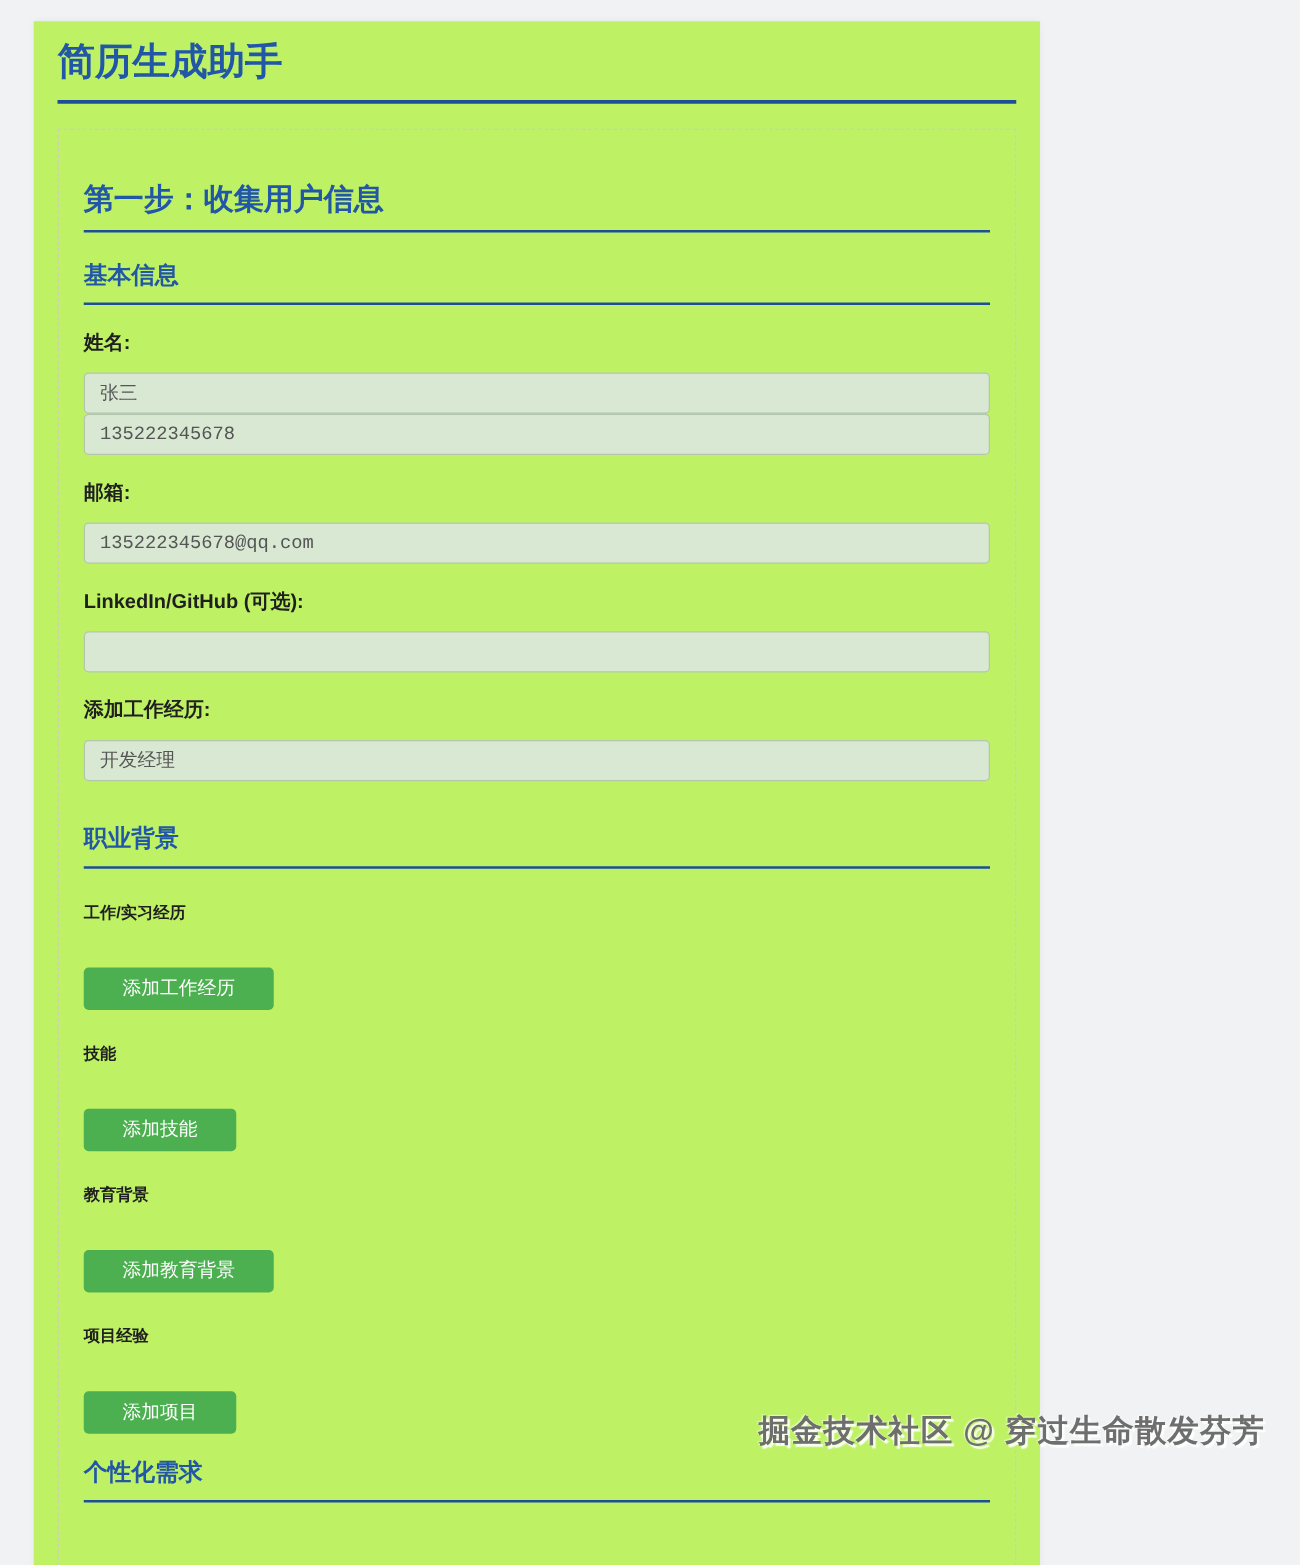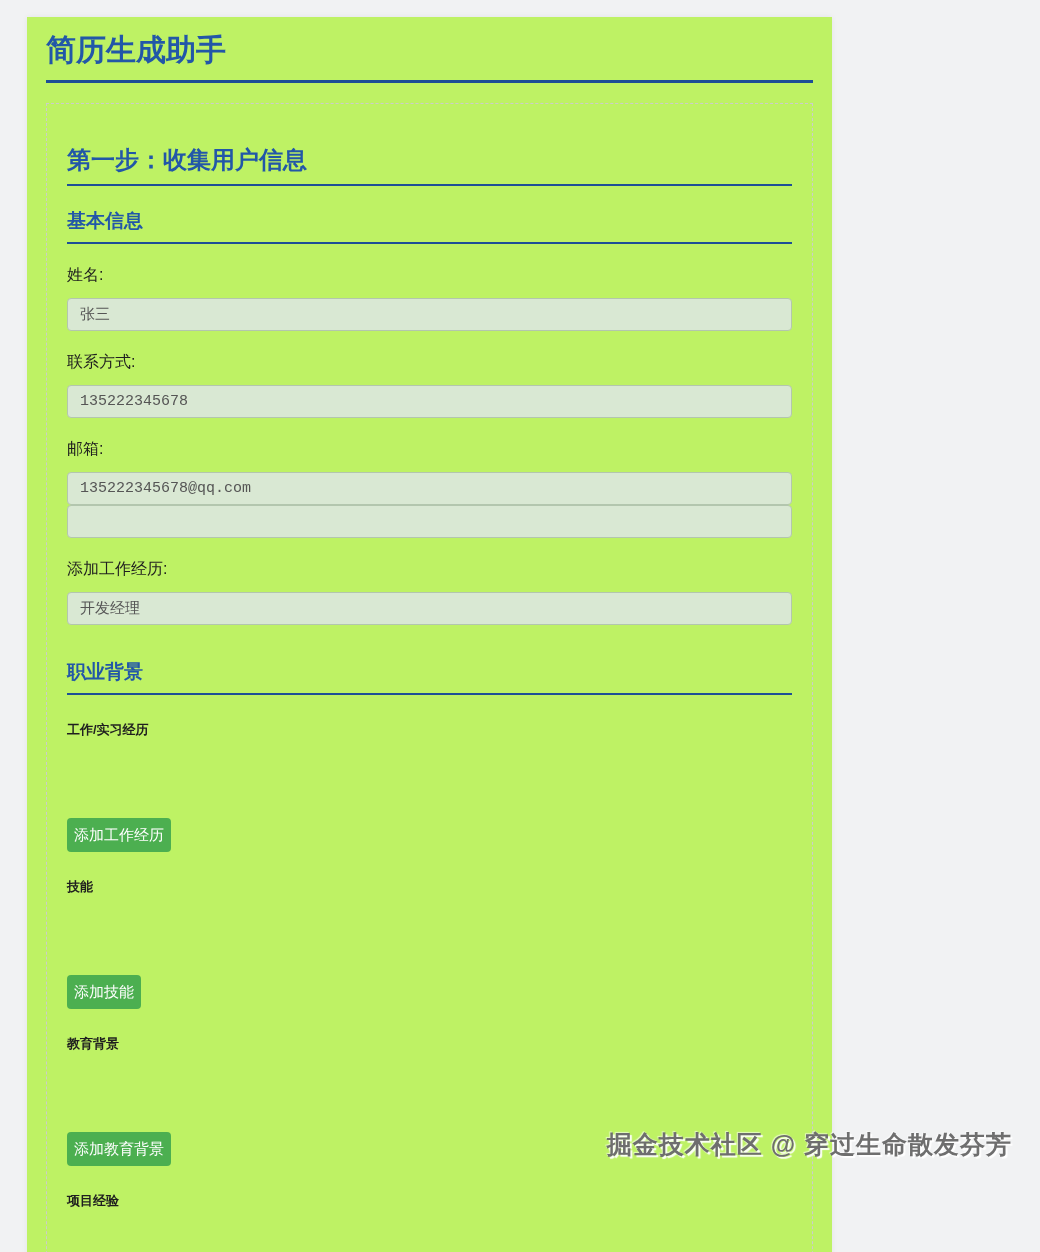--- a/index.html
+++ b/index.html
@@ -61,21 +61,21 @@
     padding-bottom: 9px;
     border-bottom: 2px solid var(--line);
   }
   .section-heading.career { margin-top: 36px; }
   .section-heading.personal { margin-top: 21px; }
   .field-label {
     display: block;
     margin: 22px 0 14px;
     font-size: 16px;
     line-height: 18px;
-    font-weight: normal;
+    font-weight: bold;
     color: #1f1f1f;
   }
   .text-input {
     display: block;
     width: 100%;
     height: 33px;
     background: var(--input-bg);
     border: 1px solid var(--input-border);
     border-radius: 4px;
     padding: 0 12px;
@@ -91,26 +91,25 @@
     font-weight: bold;
     color: #1f1f1f;
     margin: 0 0 34px;
   }
   .add-button {
     display: inline-block;
     background: var(--btn-green);
     color: #ffffff;
     border: none;
     border-radius: 4px;
-    padding: 9px 7px;
+    padding: 9px 31px;
     font-size: 15px;
     line-height: 16px;
     font-family: "Liberation Sans", "DejaVu Sans", sans-serif;
     cursor: pointer;
-    margin-top: 44px;
   }
   .watermark {
     position: absolute;
     top: 1128px;
     right: 28px;
     font-size: 25px;
     font-weight: bold;
     letter-spacing: 1px;
     color: #6e6e6e;
     text-shadow: 2px 2px 1px rgba(255,255,255,0.95), -1px -1px 1px rgba(255,255,255,0.6);
@@ -126,26 +125,26 @@
     <h1 class="page-title">简历生成助手</h1>
 
     <div class="container">
       <h2 class="step-heading">第一步：收集用户信息</h2>
 
       <h3 class="section-heading">基本信息</h3>
 
       <label class="field-label">姓名:</label>
       <input class="text-input" type="text" value="张三" style="">
 
-      <label class="field-label">联系方式:</label>
       <input class="text-input" type="text" value="135222345678" style="">
 
       <label class="field-label">邮箱:</label>
       <input class="text-input" type="text" value="135222345678@qq.com" style="">
 
+      <label class="field-label">LinkedIn/GitHub (可选):</label>
       <input class="text-input" type="text" value="" style="">
 
       <label class="field-label">添加工作经历:</label>
       <input class="text-input" type="text" value="开发经理" style="">
 
       <h3 class="section-heading career">职业背景</h3>
 
       <div class="group">
         <div class="group-label">工作/实习经历</div>
         <button class="add-button">添加工作经历</button>
@@ -159,17 +158,18 @@
       <div class="group">
         <div class="group-label">教育背景</div>
         <button class="add-button">添加教育背景</button>
       </div>
 
       <div class="group">
         <div class="group-label">项目经验</div>
         <button class="add-button">添加项目</button>
       </div>
 
+      <h3 class="section-heading personal">个性化需求</h3>
     </div>
   </div>
 </div>
 
 <div class="watermark">掘金技术社区 @ 穿过生命散发芬芳</div>
 
 </body></html>

